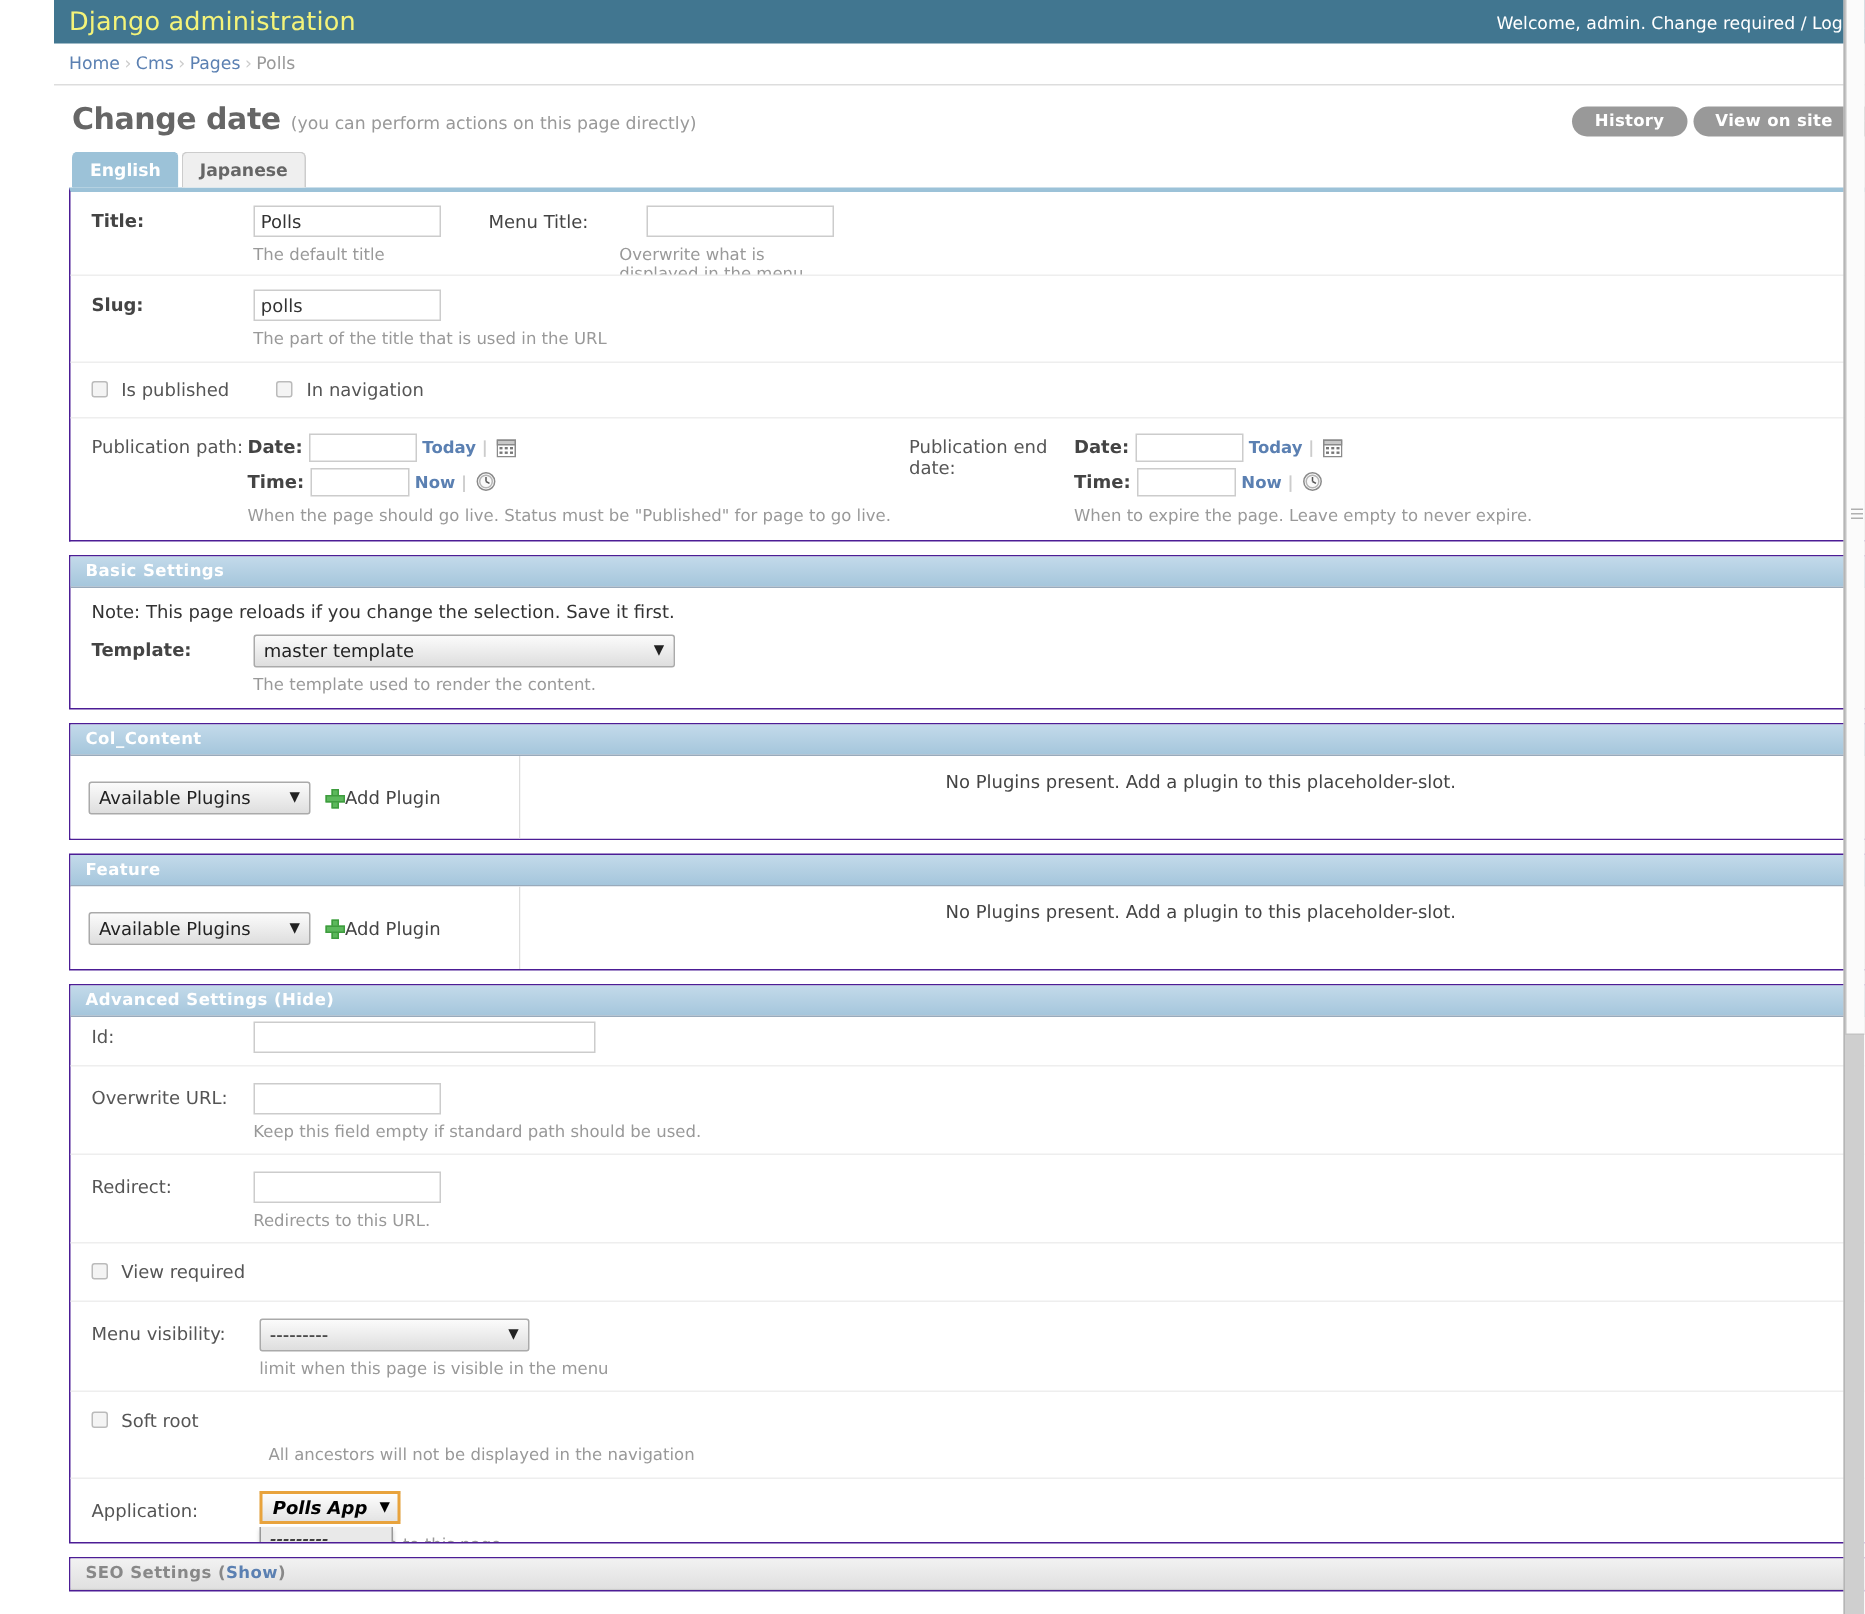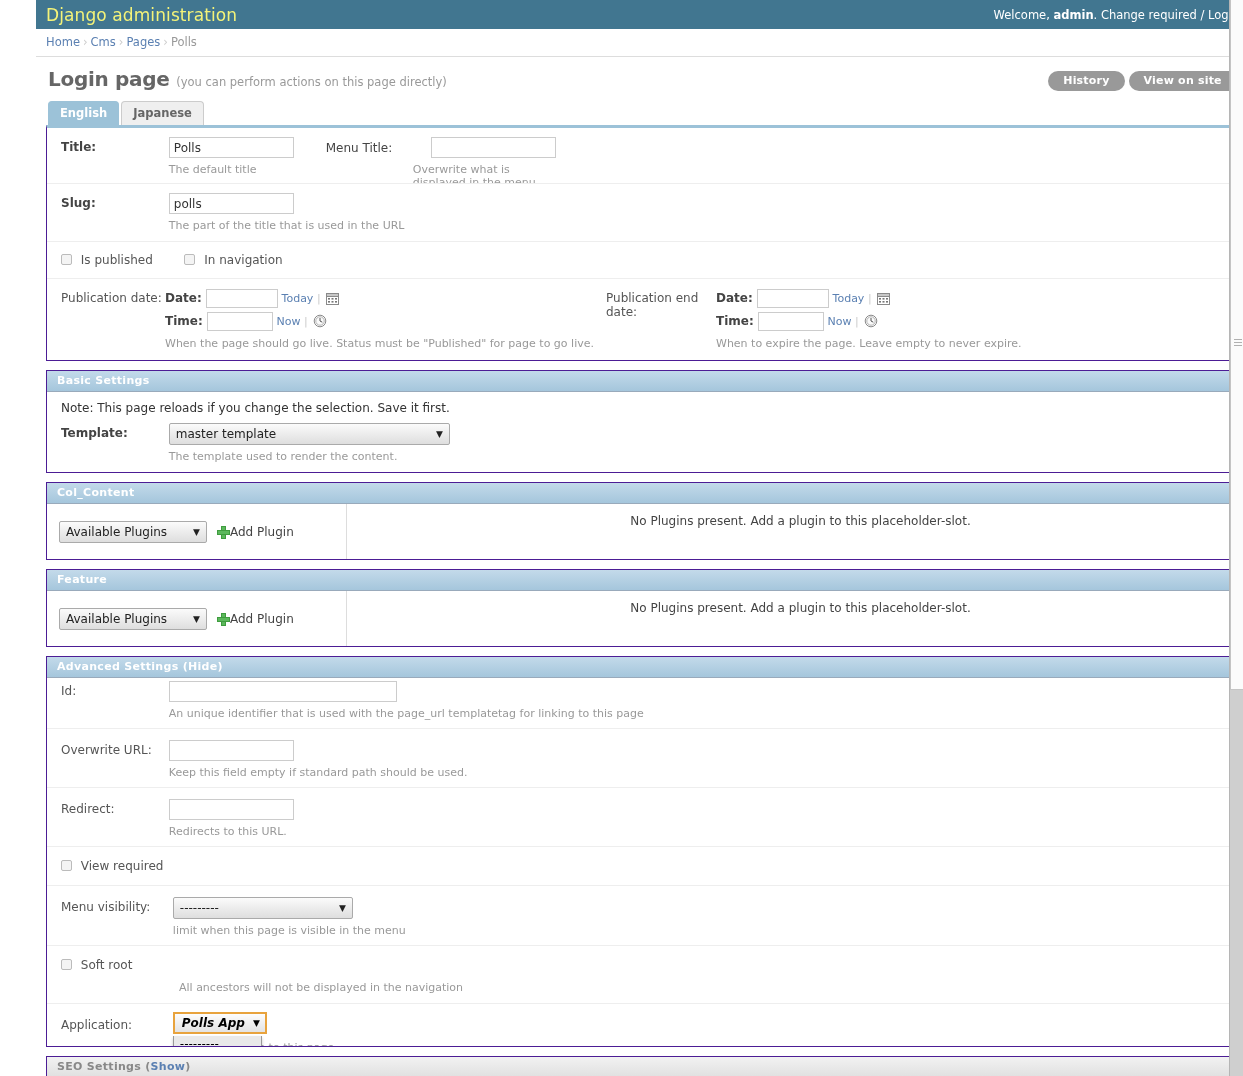--- a/index.html
+++ b/index.html
@@ -45,21 +45,21 @@
     letter-spacing: .1px;
   }
   #user-tools {
     position: absolute;
     right: 14px;
     top: 8px;
     font-size: 11.5px;
     color: #fff;
     white-space: nowrap;
   }
-  #user-tools strong { font-weight: bold; text-align: right; }
+  #user-tools strong { font-weight: normal; text-align: right; }
   #user-tools a { color: #fff; text-decoration: none; }
 
   
   #breadcrumbs {
     background: #fff;
     padding: 6px 10px 7px 10px;
     font-size: 11.5px;
     border-bottom: 1px solid #ddd;
     color: #999;
   }
@@ -243,21 +243,21 @@
     color: #222;
     pointer-events: none;
     line-height: 1;
   }
 
   
   .lbl-col { display: inline-block; width: 104px; vertical-align: top; padding-top: 3px; }
   .fld-col { display: inline-block; vertical-align: top; }
 
   
-  .datetime-shortcuts { font-size: 11px; color: #ccc; }
+  .datetime-shortcuts { font-size: 11px; color: #ccc; font-weight: bold; }
   .datetime-shortcuts a { color: #5b80b2; text-decoration: none; }
   .dt-line { margin-bottom: 4px; white-space: nowrap; }
   .dt-line b { font-size: 12px; color: #444; margin-right: 4px; }
 
   .icon-cal, .icon-clk {
     display: inline-block;
     vertical-align: -3px;
     margin-left: 2px;
   }
 
@@ -397,21 +397,21 @@
       <a href="#">Home</a><span class="sep">›</span><a href="#">Cms</a><span class="sep">›</span><a href="#">Pages</a><span class="sep">›</span><span class="current">Polls</span>
     </div>
 
     <div id="content">
 
       <div class="object-tools">
         <a href="#" class="tool">History</a><a href="#" class="tool viewsite">View on site</a><span class="arrowbtn">→</span>
       </div>
 
       <h1 class="page-title">
-        <span>Login page</span>
+        <span>Change date</span>
         <span class="sub">(you can perform actions on this page directly)</span>
       </h1>
 
       <ul class="lang-tabs">
         <li><a href="#" class="selected">English</a></li>
         <li><a href="#">Japanese</a></li>
       </ul>
 
       <div class="module first">
 
@@ -446,21 +446,21 @@
           <input class="chk" type="checkbox" id="cb-pub" style="">
           <label class="plain" for="cb-pub">Is published</label>
           <span style="display:inline-block;width:24px"></span>
           <input class="chk" type="checkbox" id="cb-nav" style="">
           <label class="plain" for="cb-nav">In navigation</label>
         </div>
 
         <div class="form-row nobottom" style="padding-top:10px;padding-bottom:10px">
           <div style="display:flex">
             <div style="width:545px;display:flex">
-              <span style="width:104px;color:#555;line-height:14px;padding-top:2px">Publication date:</span>
+              <span style="width:104px;color:#555;line-height:14px;padding-top:2px">Publication path:</span>
               <span>
                 <div class="dt-line">
                   <b>Date:</b><input class="txt" style="width: 72px; height: 19px;" type="text" value="">
                   <span class="datetime-shortcuts">
                     <a href="#">Today</a> |
                     <span class="icon-cal">
                       <svg width="13" height="13" viewBox="0 0 13 13">
                           <rect x="0.5" y="1.5" width="12" height="11" fill="#fff" stroke="#8a8a8a"></rect>
                           <rect x="0.5" y="1.5" width="12" height="3" fill="#c8c8c8" stroke="#8a8a8a"></rect>
                           <g fill="#777">
@@ -591,21 +591,20 @@
 
       <div class="module">
         <h2 class="fieldset-head"><span>Advanced Settings</span> (<a href="#">Hide</a>)</h2>
 
         <div class="form-row" style="padding-top:3px;padding-bottom:8px">
           <span class="lbl-col" style="font-weight:normal;color:#555">
             <label class="plain">Id:</label>
           </span>
           <span class="fld-col">
             <input class="txt" style="width: 228px;" type="text" value="">
-            <div class="help">An unique identifier that is used with the page_url templatetag for linking to this page</div>
           </span>
         </div>
 
         <div class="form-row" style="padding-top:11px;padding-bottom:8px">
           <span class="lbl-col">
             <label class="plain">Overwrite URL:</label>
           </span>
           <span class="fld-col">
             <input class="txt" style="width: 125px;" type="text" value="">
             <div class="help">Keep this field empty if standard path should be used.</div>

